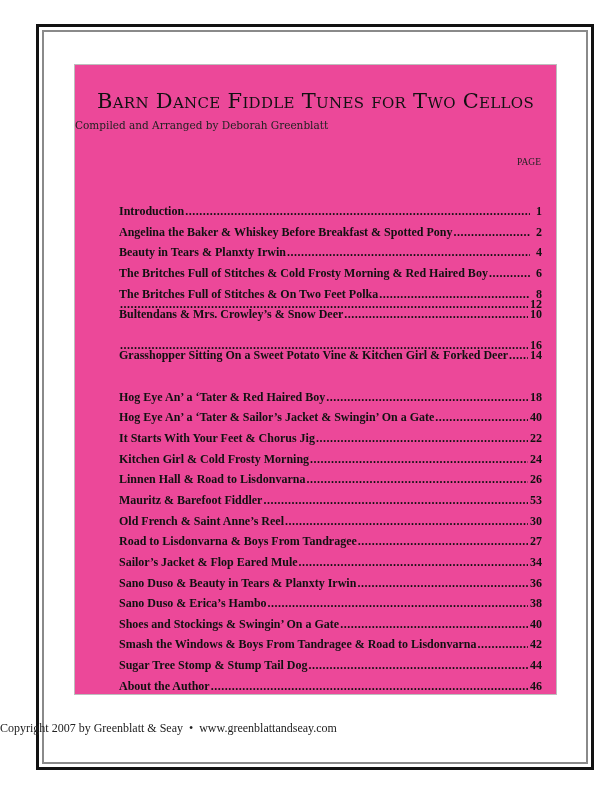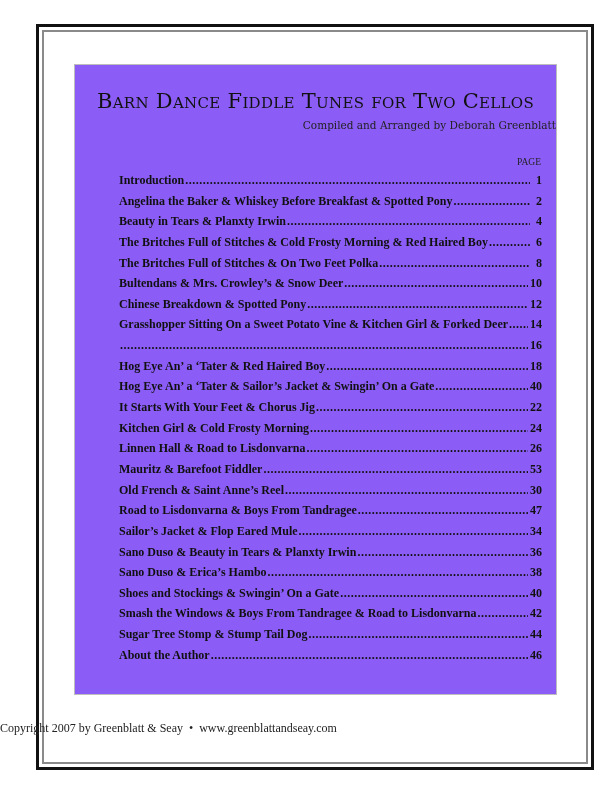--- a/index.html
+++ b/index.html
@@ -1,25 +1,25 @@
 <!DOCTYPE html>
 <html><head>
 <meta charset="utf-8">
 <style>
   html, body { margin:0; padding:0; background:#fff; }
   body { width:612px; height:792px; position:relative; overflow:hidden; font-family:"Liberation Serif", serif; color:#111; }
   .outer-frame { position:absolute; left:36px; top:24px; width:552px; height:740px; border:3px solid #111; }
   .outer-frame-inner { position:absolute; left:3px; top:3px; right:3px; bottom:3px; border:2px solid #8a8a8a; }
-  .content-box { position:absolute; left:74px; top:64px; width:481px; height:629px; border:1px solid #bdbdbd; background:#8b5cf6; }
+  .content-box { position:absolute; left:74px; top:64px; width:481px; height:629px; border:1px solid #bdbdbd; background:#ec4899; }
   .title { position:absolute; left:0; right:0; top:24px; text-align:center; font-family:"DejaVu Serif", serif; font-size:21px; letter-spacing:0.3px; color:#111; font-variant:small-caps; }
-  .subtitle { position:absolute; left:0; right:0; top:54px; text-align:right; font-family:"DejaVu Serif", serif; font-size:10.5px; color:#222; }
+  .subtitle { position:absolute; left:0; right:0; top:54px; text-align:left; font-family:"DejaVu Serif", serif; font-size:10.5px; color:#222; }
   .page-header { position:absolute; right:15px; top:92px; font-family:"Liberation Serif", serif; font-weight:normal; font-size:9.5px; color:#222; }
   .toc { position:absolute; left:44px; right:14px; top:108px; }
   .toc-row { display:flex; align-items:baseline; height:20.65px; font-family:"Liberation Serif", serif; font-weight:bold; font-size:12px; white-space:nowrap; }
-  .toc-title { flex:0 0 auto; }
+  .toc-title { flex:0 0 auto;margin-top:31px; }
   .toc-dots { flex:1 1 auto; overflow:hidden; margin:0 2px 0 1px; font-weight:bold; letter-spacing:0.5px; }
   .toc-dots::before { content:"........................................................................................................................................................................................"; }
   .toc-page { flex:0 0 auto; text-align:right; min-width:10px; }
   .footer { position:absolute; left:0; right:0; top:721px; text-align:left; font-family:"Liberation Serif", serif; font-size:12px; color:#222; }
   .bullet { display:inline-block; margin:0 6px; }
 </style>
 </head>
 <body>
 
 <div class="outer-frame">
@@ -56,21 +56,20 @@
         <span class="toc-title">The Britches Full of Stitches &amp; On Two Feet Polka</span>
         <span class="toc-dots"></span>
         <span class="toc-page">8</span>
       </div>
     <div class="toc-row">
         <span class="toc-title">Bultendans &amp; Mrs. Crowley’s &amp; Snow Deer</span>
         <span class="toc-dots"></span>
         <span class="toc-page">10</span>
       </div>
     <div class="toc-row">
-        <span class="toc-title">Chinese Breakdown &amp; Spotted Pony</span>
         <span class="toc-dots"></span>
         <span class="toc-page">12</span>
       </div>
     <div class="toc-row">
         <span class="toc-title">Grasshopper Sitting On a Sweet Potato Vine &amp; Kitchen Girl &amp; Forked Deer</span>
         <span class="toc-dots"></span>
         <span class="toc-page">14</span>
       </div>
     <div class="toc-row">
         <span class="toc-dots"></span>
@@ -107,21 +106,21 @@
         <span class="toc-page">53</span>
       </div>
     <div class="toc-row">
         <span class="toc-title">Old French &amp; Saint Anne’s Reel</span>
         <span class="toc-dots"></span>
         <span class="toc-page">30</span>
       </div>
     <div class="toc-row">
         <span class="toc-title">Road to Lisdonvarna &amp; Boys From Tandragee</span>
         <span class="toc-dots"></span>
-        <span class="toc-page">47</span>
+        <span class="toc-page">27</span>
       </div>
     <div class="toc-row">
         <span class="toc-title">Sailor’s Jacket &amp; Flop Eared Mule</span>
         <span class="toc-dots"></span>
         <span class="toc-page">34</span>
       </div>
     <div class="toc-row">
         <span class="toc-title">Sano Duso &amp; Beauty in Tears &amp; Planxty Irwin</span>
         <span class="toc-dots"></span>
         <span class="toc-page">36</span>

